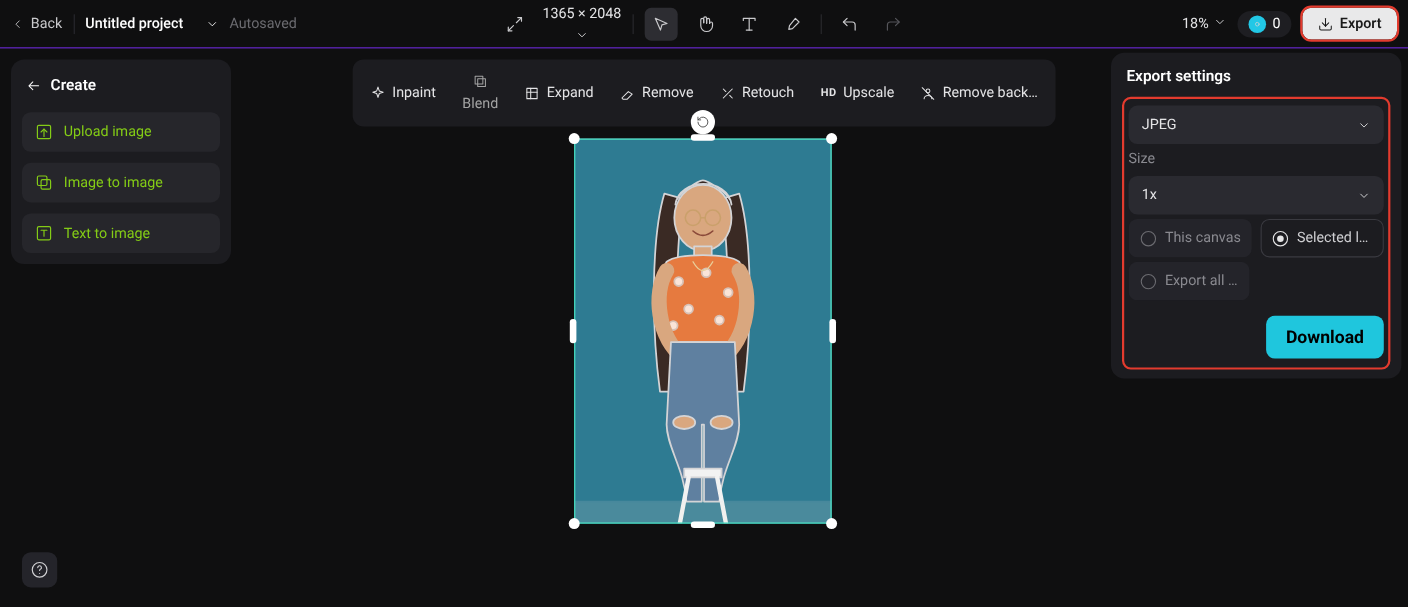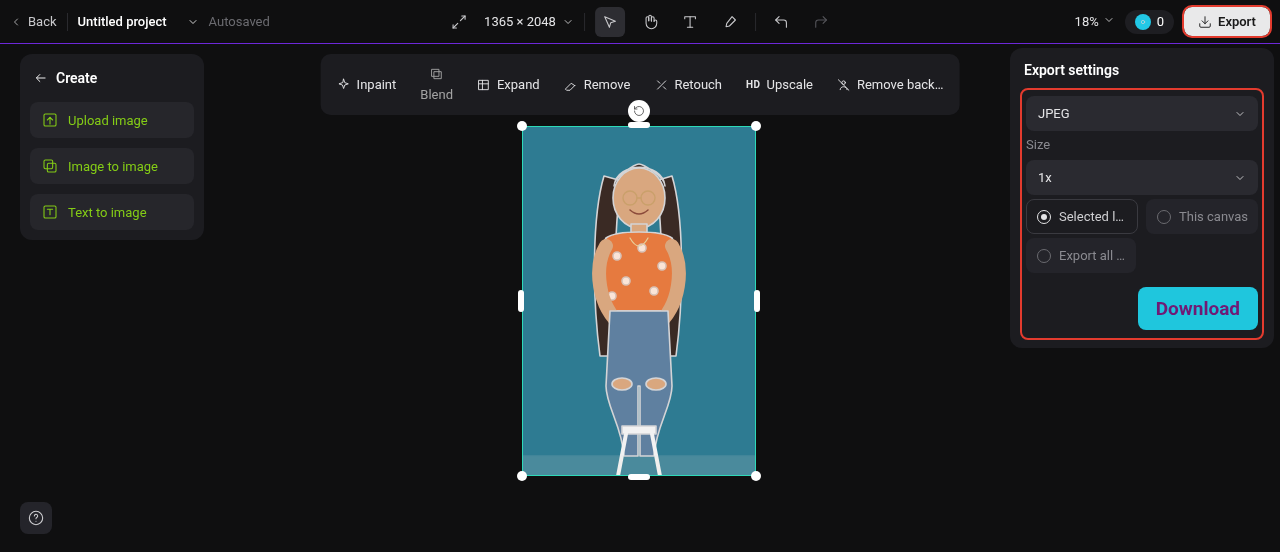--- a/index.html
+++ b/index.html
@@ -9,28 +9,28 @@
   .topbar { height: 44px; border-bottom: 1px solid #6d28d9; display: flex; align-items: center; padding: 0 10px; font-size: 13px; }
   .topbar .left { display: flex; align-items: center; gap: 10px; }
   .topbar .center { position: absolute; left: 50%; transform: translateX(-50%); display: flex; align-items: center; gap: 10px; }
   .topbar .right { margin-left: auto; display: flex; align-items: center; gap: 10px; }
   .back-btn { display: flex; align-items: center; gap: 6px; color: #c9c9cc; cursor: pointer; }
   .vdiv { width: 1px; height: 18px; background: #2a2a2e; }
   .proj-name { color: #fff; font-weight: 500; display: flex; align-items: center; gap: 20px; }
   .autosaved { color: #6b6b70; }
   .icon-btn { width: 30px; height: 30px; display: flex; align-items: center; justify-content: center; border-radius: 6px; cursor: pointer; color: #c9c9cc; }
   .icon-btn.active { background: #2d2d32; }
-  .dims { color: #e4e4e6; display: flex; align-items: center; gap: 6px; }
+  .dims { color: #e4e4e6; display: flex; align-items: center; gap: 6px; flex-direction: column; }
   .zoom { color: #e4e4e6; display: flex; align-items: flex-start; gap: 4px; }
   .credits-pill { display: flex; align-items: center; gap: 6px; background: #1e1e22; border-radius: 999px; padding: 4px 10px; }
   .credits-pill .coin { width: 16px; height: 16px; border-radius: 50%; background: #22c8e6; display: flex; align-items: center; justify-content: center; }
   .export-btn { display: flex; align-items: center; gap: 6px; background: #e9e9ea; color: #1a1a1a; font-weight: 600; padding: 7px 14px; border-radius: 8px; cursor: pointer; outline: 2.5px solid #e33b2e; outline-offset: 0; }
   
   
-  .sidebar { position: absolute; top: 54px; left: 20px; width: 184px; background: #1c1c20; border-radius: 12px; padding: 10px; display: flex; flex-direction: column; gap: 10px; }
+  .sidebar { position: absolute; top: 54px; left: 10px; width: 200px; background: #1c1c20; border-radius: 12px; padding: 10px; display: flex; flex-direction: column; gap: 10px; }
   .create-btn { display: flex; align-items: center; gap: 8px; color: #fff; font-weight: 600; font-size: 14px; padding: 6px 4px; cursor: pointer; }
   .side-opt { display: flex; align-items: center; gap: 10px; background: #26262b; border-radius: 8px; padding: 10px 12px; font-size: 13px; color: #84cc16; cursor: pointer; }
   
   
   .tools { position: absolute; top: 54px; left: 50%; transform: translateX(-50%); display: flex; gap: 4px; background: #1c1c20; border-radius: 10px; padding: 6px; }
   .tool { display: flex; align-items: center; gap: 6px; padding: 7px 10px; border-radius: 6px; font-size: 13px; color: #e4e4e6; cursor: pointer; }
   .tool.disabled { color: #a3a3a3; cursor: default; flex-direction: column; }
   
   
   .canvas-area { position: absolute; top: 44px; left: 0; right: 0; bottom: 0; }
@@ -54,21 +54,21 @@
   .panel-title { color: #fff; font-weight: 600; font-size: 14px; margin-bottom: 14px; }
   .panel-body { outline: 2.5px solid #e33b2e; outline-offset: 2px; border-radius: 4px; padding: 4px 2px 6px; }
   .field-label { font-size: 13px; color: #8a8a90; margin: 6px 0 8px; }
   .select { background: #2a2a30; border-radius: 8px; padding: 10px 12px; display: flex; justify-content: space-between; align-items: center; font-size: 13px; color: #e4e4e6; cursor: pointer; }
   .opts-row { display: flex; gap: 8px; margin-top: 4px; }
   .radio-chip { flex: 1; background: transparent; border: 1px solid #3a3a40; border-radius: 8px; padding: 9px 10px; display: flex; align-items: center; gap: 8px; font-size: 13px; color: #cfcfd2; cursor: pointer; overflow: hidden; white-space: nowrap; }
   .radio-chip.muted { border-color: transparent; background: #24242a; color: #8a8a90; }
   .radio-chip .rcircle { width: 14px; height: 14px; border-radius: 50%; border: 1.5px solid #6b6b70; flex-shrink: 0; position: relative; }
   .radio-chip.selected .rcircle { border-color: #e4e4e6; }
   .radio-chip.selected .rcircle::after { content: ""; position: absolute; inset: 3px; border-radius: 50%; background: #e4e4e6; }
-  .download-btn { margin-top: 14px; margin-left: auto; display: block; background: #1fc6dd; color: #701a75; font-weight: 700; font-size: 19px; padding: 10px 18px; border: none; border-radius: 8px; cursor: pointer; }
+  .download-btn { margin-top: 14px; margin-left: auto; display: block; background: #1fc6dd; color: #000000; font-weight: 700; font-size: 16px; padding: 10px 18px; border: none; border-radius: 8px; cursor: pointer; }
   
   
   .help { position: absolute; bottom: 18px; left: 20px; width: 32px; height: 32px; border-radius: 8px; background: #24242a; display: flex; align-items: center; justify-content: center; color: #cfcfd2; cursor: pointer; }
 
   
   svg { stroke: currentColor; fill: none; stroke-width: 1.6; stroke-linecap: round; stroke-linejoin: round; }
 </style>
 </head>
 <body>
 
@@ -328,27 +328,27 @@
 
     <div class="field-label">Size</div>
     <div class="select">
       <span>1x</span>
       <svg width="12" height="12" viewBox="0 0 24 24">
           <polyline points="6 9 12 15 18 9"></polyline>
         </svg>
     </div>
 
     <div class="opts-row">
+      <div class="radio-chip muted">
+        <span class="rcircle"></span>
+        <span>This canvas</span>
+      </div>
       <div class="radio-chip selected">
         <span class="rcircle"></span>
         <span>Selected l…</span>
-      </div>
-      <div class="radio-chip muted">
-        <span class="rcircle"></span>
-        <span>This canvas</span>
       </div>
     </div>
     <div class="opts-row">
       <div class="radio-chip muted" style="flex:0 0 auto">
         <span class="rcircle"></span>
         <span>Export all …</span>
       </div>
     </div>
 
     <button class="download-btn">Download</button>

